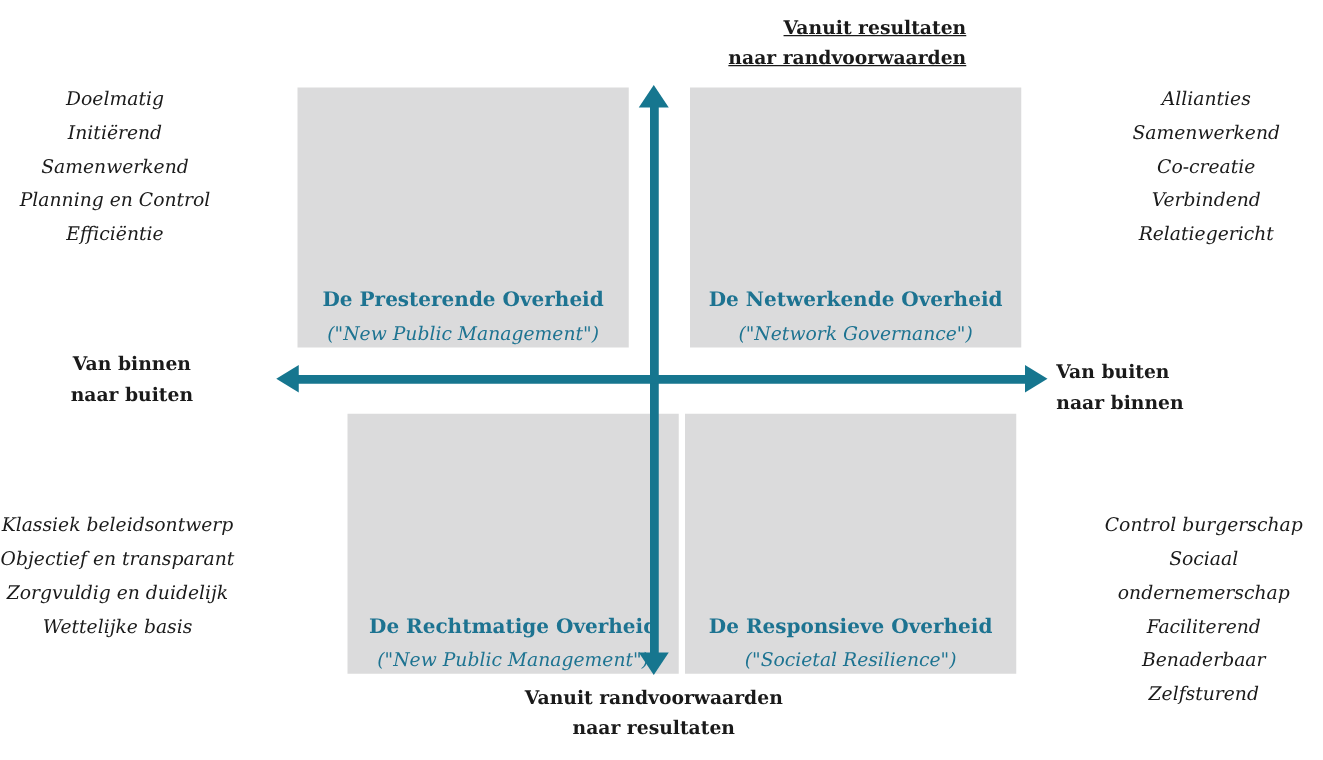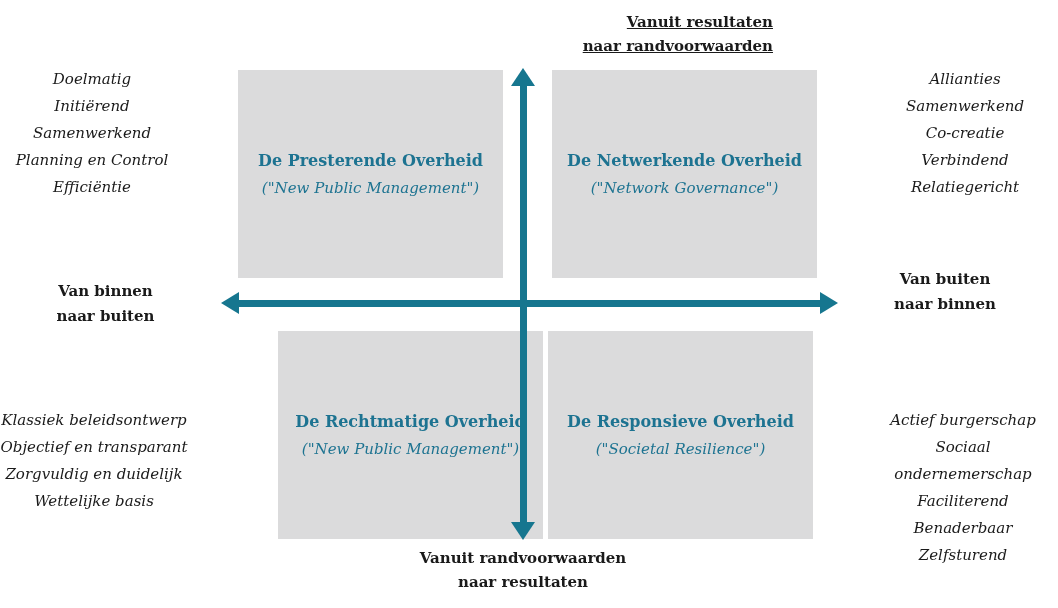--- a/index.html
+++ b/index.html
@@ -7,21 +7,21 @@
     --heading-teal:#1D7391;
     --box-gray:#DBDBDC;
     --ink:#1A1A1A;
   }
   *{margin:0;padding:0;box-sizing:border-box;}
   body{background:#fff;font-family:"DejaVu Serif","Liberation Serif",serif;}
   #canvas{position:relative;width:1058px;height:608px;background:#ffffff;overflow:hidden;}
 
   
   .qbox{position:absolute;width:265px;height:208px;background:var(--box-gray);
-        display:flex;flex-direction:column;align-items:center;justify-content:center;text-align:center;}
+        display:flex;flex-direction:column;align-items:center;justify-content:flex-end;text-align:center;}
   .q-tl{left:238px;top:70px;}
   .q-tr{left:552px;top:70px;}
   .q-bl{left:238px;top:331px;margin-left:40px;}
   .q-br{left:548px;top:331px;}
   .qtitle{color:var(--heading-teal);font-weight:bold;font-size:16px;line-height:22px;}
   .qsub{color:var(--heading-teal);font-style:italic;font-size:15px;line-height:22px;margin-top:5px;}
 
   
   .vline{position:absolute;left:520px;top:82px;width:7px;height:444px;background:var(--teal);}
   .hline{position:absolute;left:236px;top:300px;width:588px;height:7px;background:var(--teal);}
@@ -31,21 +31,21 @@
   .ah-up{left:511px;top:68px;border-left:12px solid transparent;border-right:12px solid transparent;border-bottom:18px solid var(--teal);}
   .ah-down{left:511px;top:522px;border-left:12px solid transparent;border-right:12px solid transparent;border-top:18px solid var(--teal);}
   .ah-left{left:221px;top:292px;border-top:11px solid transparent;border-bottom:11px solid transparent;border-right:18px solid var(--teal);}
   .ah-right{left:820px;top:292px;border-top:11px solid transparent;border-bottom:11px solid transparent;border-left:18px solid var(--teal);}
 
   
   .axis-label{position:absolute;color:var(--ink);font-weight:bold;font-size:15px;line-height:24px;}
   .axis-top{left:273px;top:10px;width:500px;text-align:right;text-decoration:underline;}
   .axis-bottom{left:273px;top:546px;width:500px;text-align:center;}
   .axis-left{left:0;top:279px;width:211px;text-align:center;line-height:25px;}
-  .axis-right{left:845px;top:267px;width:200px;text-align:center;line-height:25px;}
+  .axis-right{left:845px;top:285px;width:200px;text-align:left;line-height:25px;}
 
   
   .side-list{position:absolute;color:var(--ink);font-style:italic;font-size:15px;line-height:27px;text-align:center;}
   .sl-left-top{left:2px;top:66px;width:180px;}
   .sl-left-bottom{left:0;top:407px;width:188px;}
   .sl-right-top{left:872px;top:66px;width:186px;}
   .sl-right-bottom{left:868px;top:407px;width:190px;}
 </style>
 </head>
 <body>
@@ -107,20 +107,20 @@
     <div>Wettelijke basis</div>
   </div>
   <div class="side-list sl-right-top">
     <div>Allianties</div>
     <div>Samenwerkend</div>
     <div>Co-creatie</div>
     <div>Verbindend</div>
     <div>Relatiegericht</div>
   </div>
   <div class="side-list sl-right-bottom">
-    <div>Actief burgerschap</div>
+    <div>Control burgerschap</div>
     <div>Sociaal ondernemerschap</div>
     <div>Faciliterend</div>
     <div>Benaderbaar</div>
     <div>Zelfsturend</div>
   </div>
 
 </div>
 
 </body></html>

